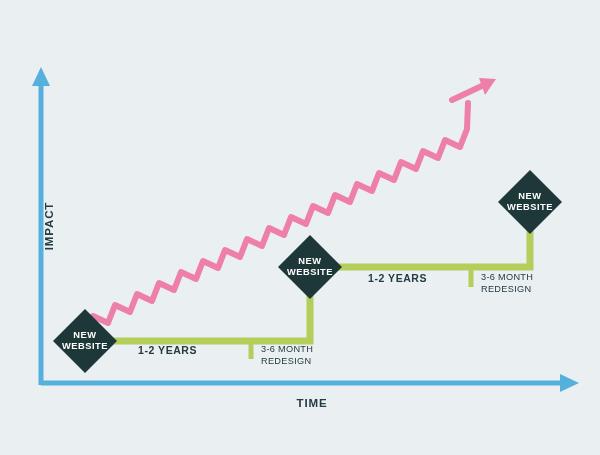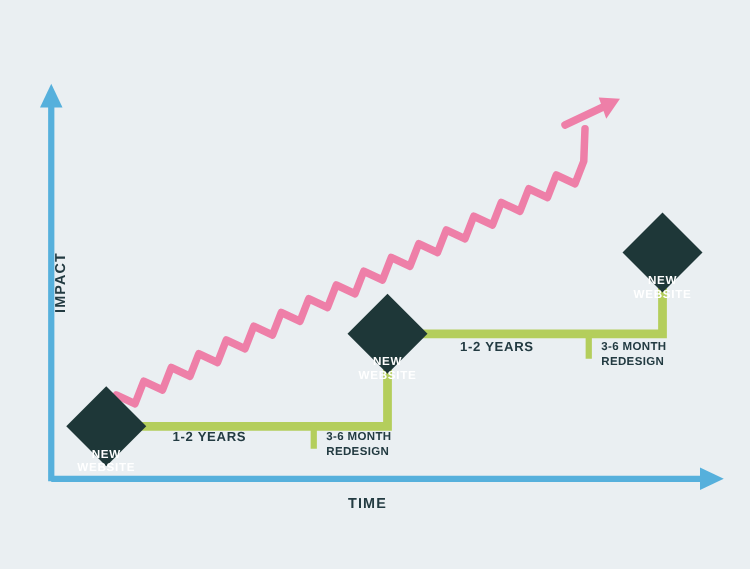--- a/index.html
+++ b/index.html
@@ -37,54 +37,53 @@
   }
   #y-axis-label {
     left: 0px;
     top: 214px;
     width: 110px;
     text-align: center;
     transform: rotate(-90deg);
     transform-origin: 55px 12px;
   }
   #x-axis-label {
-    left: 244px;
+    left: 262px;
     top: 397px;
     width: 100px;
     text-align: center;
   }
   .phase-label {
     position: absolute;
     font-size: 10.5px;
     font-weight: bold;
     letter-spacing: 0.55px;
     color: #233b42;
     white-space: nowrap;
     text-align: right;
   }
   .redesign-label {
     position: absolute;
     font-size: 9.2px;
-    font-weight: bold;
+    font-weight: normal;
     letter-spacing: 0.3px;
     color: #233b42;
     line-height: 11.5px;
     white-space: nowrap;
   }
   .milestone {
     position: absolute;
     width: 88px;
     text-align: center;
     color: #ffffff;
     font-size: 9.3px;
     font-weight: bold;
     letter-spacing: 0.55px;
     line-height: 11.2px;
     pointer-events: none;
-    margin-top: 28px;
   }
 </style>
 </head>
 <body>
 
 <div id="stage">
 
   <svg id="diagram-svg" viewBox="0 0 600 455">
     <defs>
       <marker id="arrow-blue-up" markerWidth="10" markerHeight="10" refX="5" refY="9" orient="auto-start-reverse" markerUnits="userSpaceOnUse">

